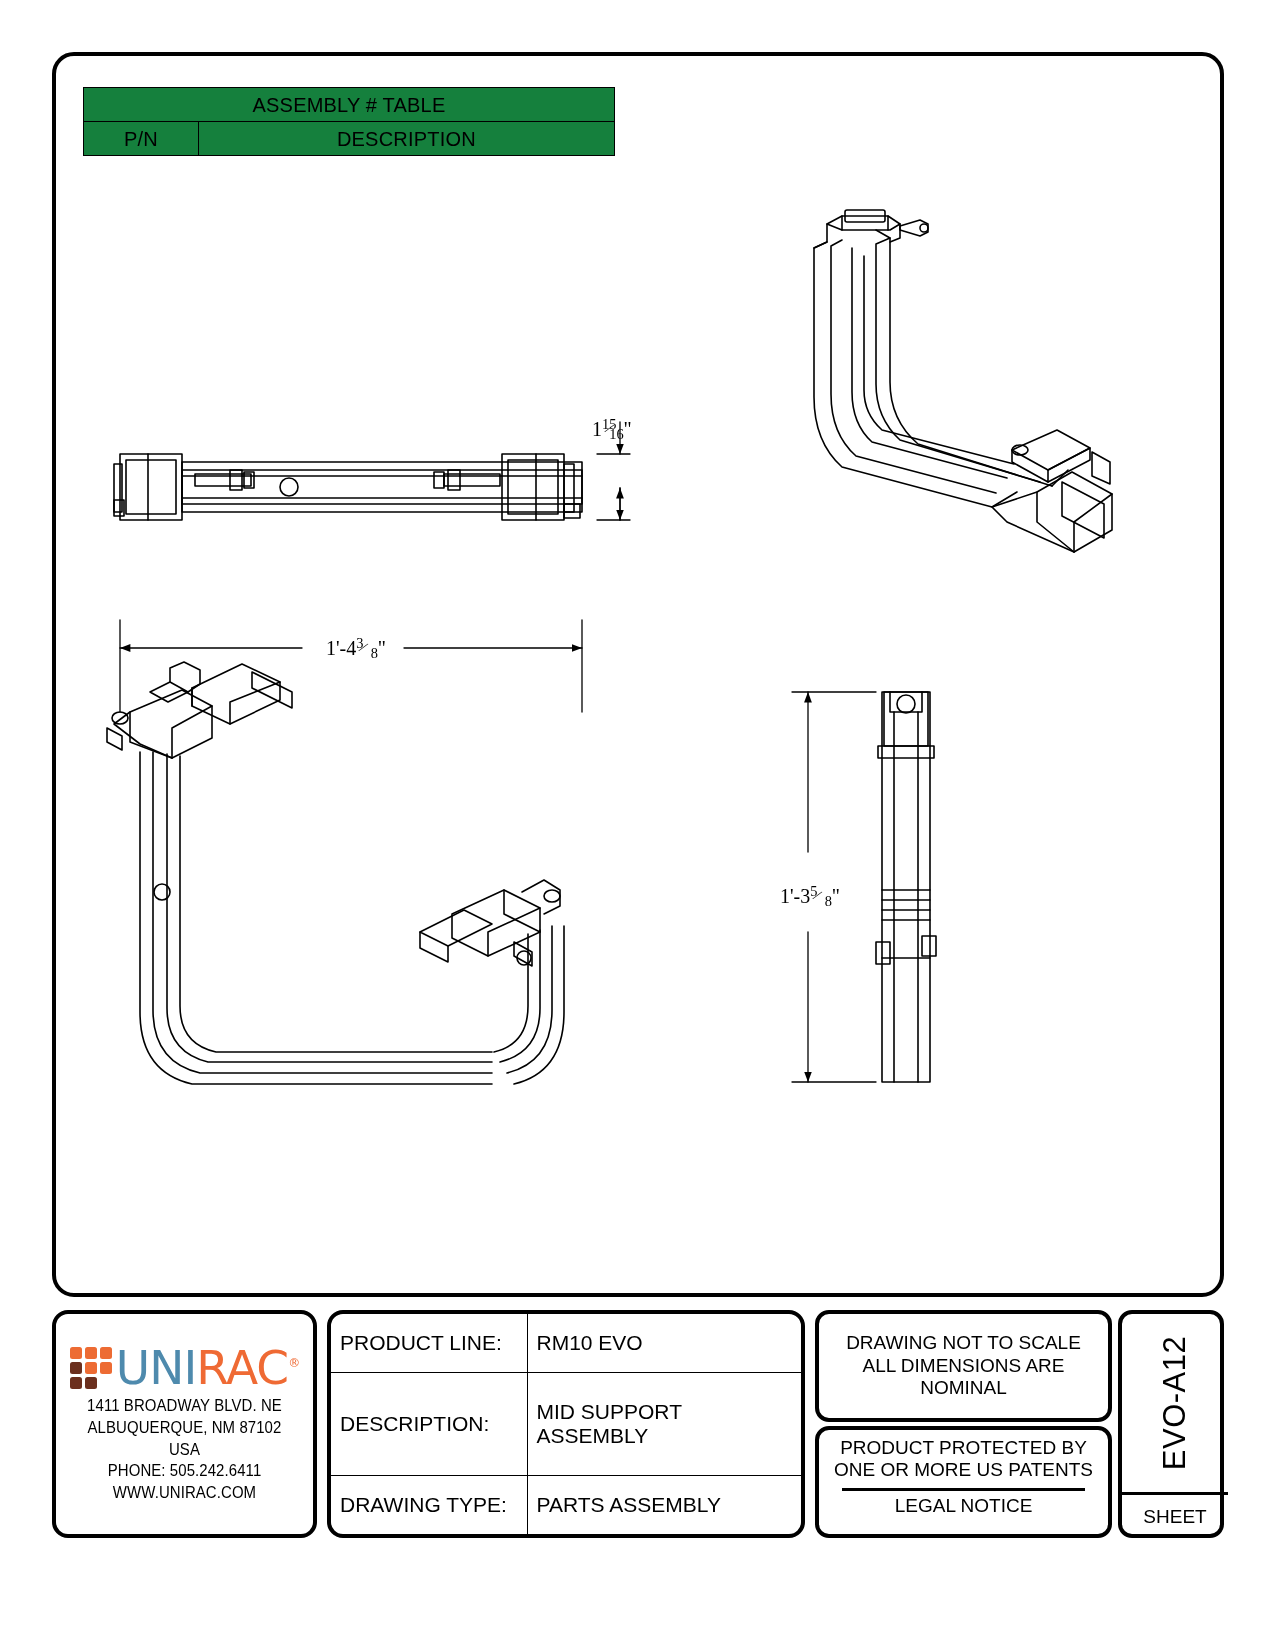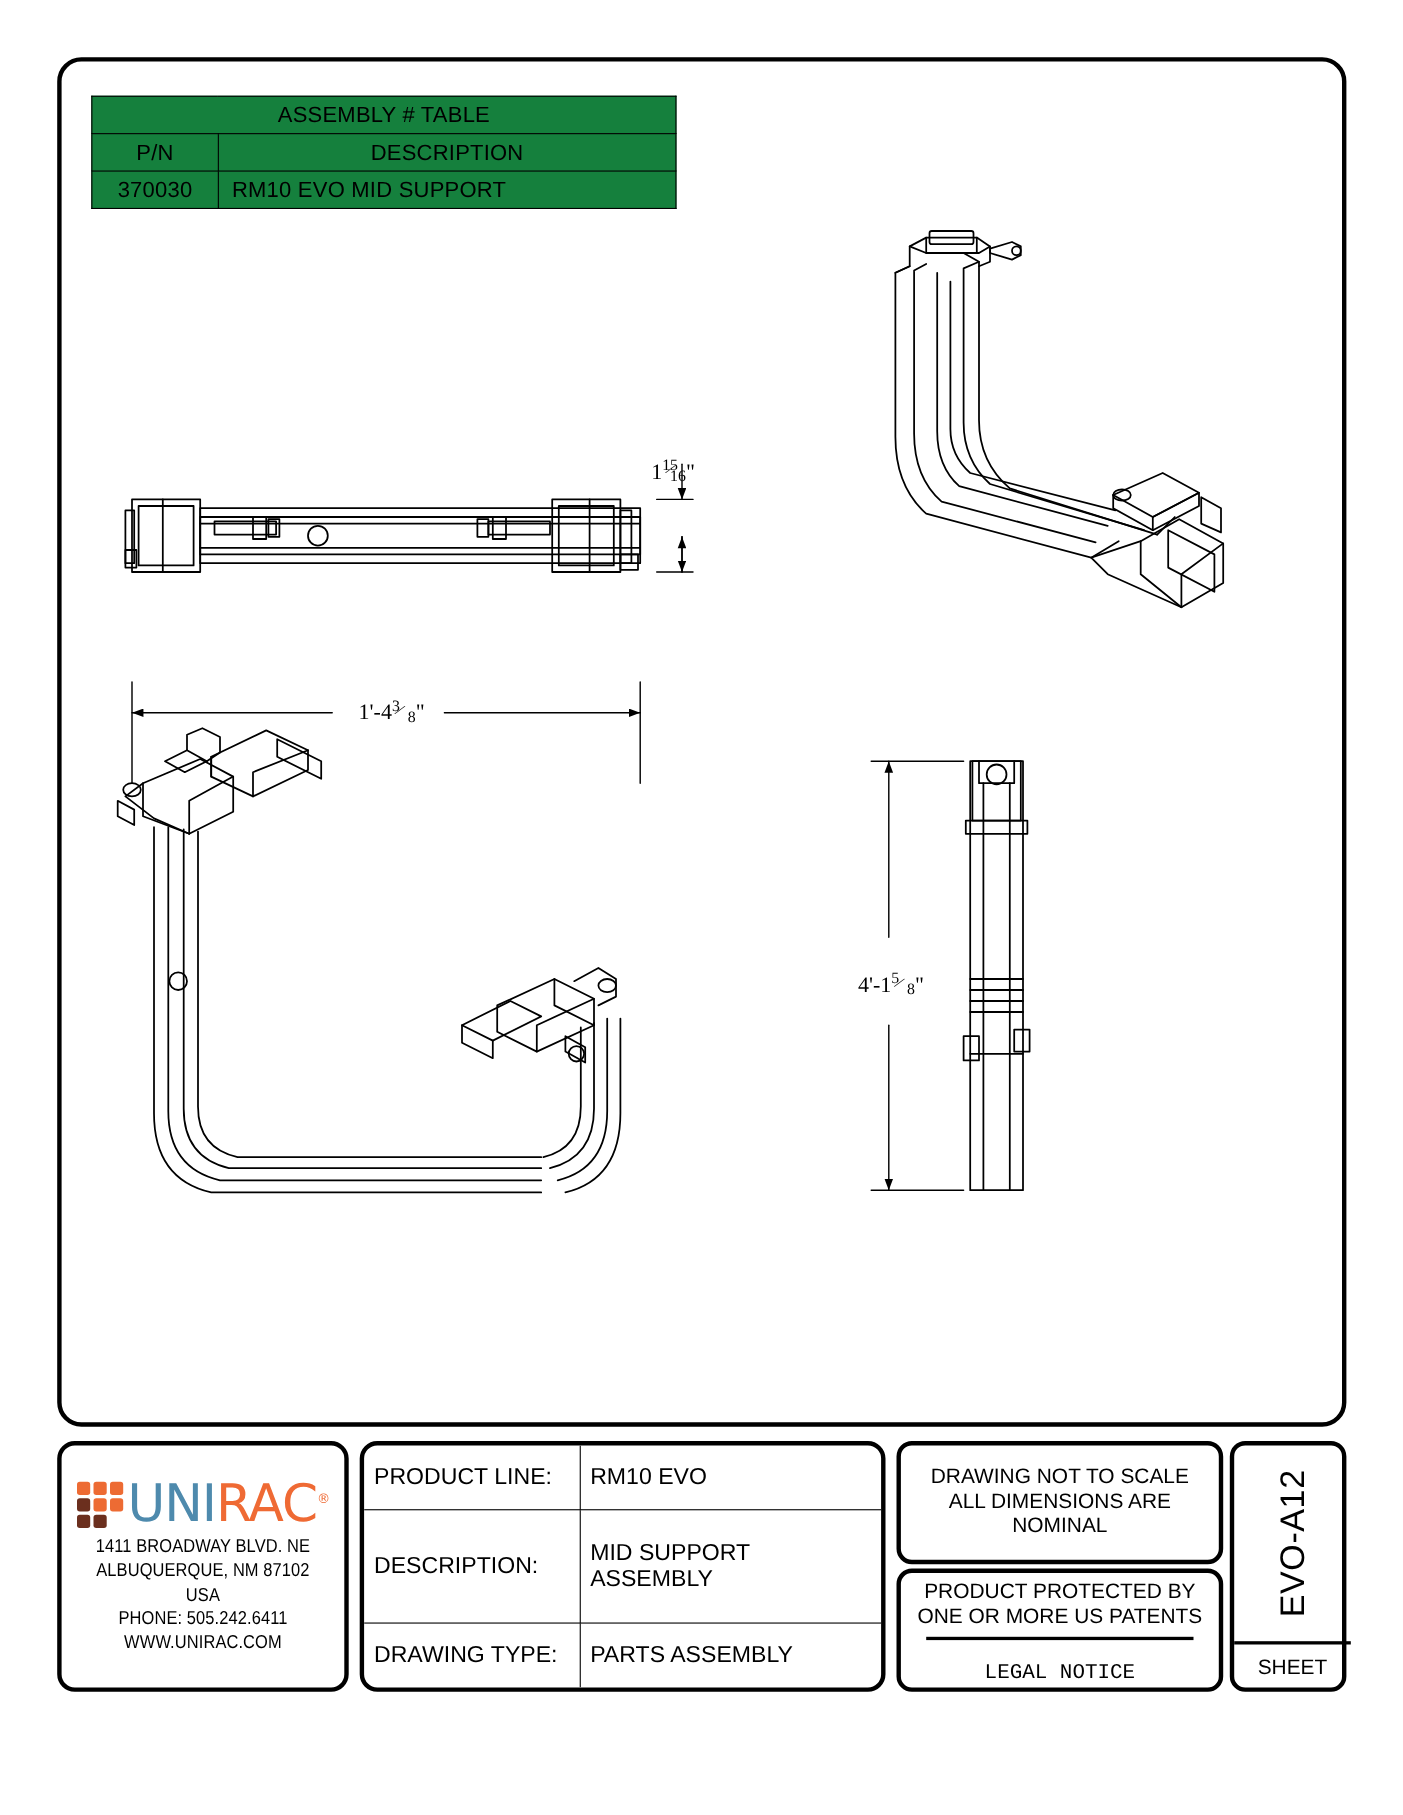--- a/index.html
+++ b/index.html
@@ -157,23 +157,22 @@
     padding: 7px 6px 5px;
     line-height: 1.18;
   }
   .legal-rule {
     width: 84%;
     height: 3px;
     background: #000;
     margin: 1px auto 0;
   }
   .legal-label {
-    padding-top: 18px;
+    padding-top: 4px;
     font-size: 19px;
-    font-family: Liberation Mono, monospace;
   }
 
   .tb-sheet {
     position: absolute;
     left: 1066px; top: 0;
     width: 106px; height: 228px;
     border: 4px solid #000;
     border-radius: 14px;
     background: #fff;
   }
@@ -239,24 +238,20 @@
   <div class="drawing-frame"></div>
 
   <table class="assembly-table">
     <tbody>
         <tr>
       <td colspan="2">ASSEMBLY # TABLE</td>
     </tr>
     <tr>
       <td class="col-pn">P/N</td>
       <td class="col-desc">DESCRIPTION</td>
-    </tr>
-    <tr>
-      <td class="col-pn">370030</td>
-      <td class="col-desc desc-left">RM10 EVO MID SUPPORT</td>
     </tr>
   </tbody>
     </table>
 
   <svg id="views" viewBox="0 0 1172 1245">
     <defs>
       <marker id="arrowEnd" markerWidth="9" markerHeight="9" refX="8" refY="3" orient="auto">
         <path d="M0,0 L8,3 L0,6 z" fill="#000"></path>
       </marker>
       <marker id="arrowStart" markerWidth="9" markerHeight="9" refX="0" refY="3" orient="auto">
@@ -413,21 +408,21 @@
 
   <div class="dim" style="left:592px; top:418px;">
     <span>1</span><span class="frac"><span class="n">15</span><span class="s">⁄</span><span class="d">16</span></span><span>"</span>
   </div>
 
   <div class="dim" style="left:326px; top:637px;">
     <span>1'-4</span><span class="frac"><span class="n">3</span><span class="s">⁄</span><span class="d">8</span></span><span>"</span>
   </div>
 
   <div class="dim" style="left:780px; top:885px;">
-    <span>4'-1</span><span class="frac"><span class="n">5</span><span class="s">⁄</span><span class="d">8</span></span><span>"</span>
+    <span>1'-3</span><span class="frac"><span class="n">5</span><span class="s">⁄</span><span class="d">8</span></span><span>"</span>
   </div>
 
   <div class="title-block">
 
     <div class="tb-logo">
       <div class="logo-wrap">
         <span class="logo-squares">
           <i style="background:#ED6B33"></i>
             <i style="background:#ED6B33"></i>
             <i style="background:#ED6B33"></i>

